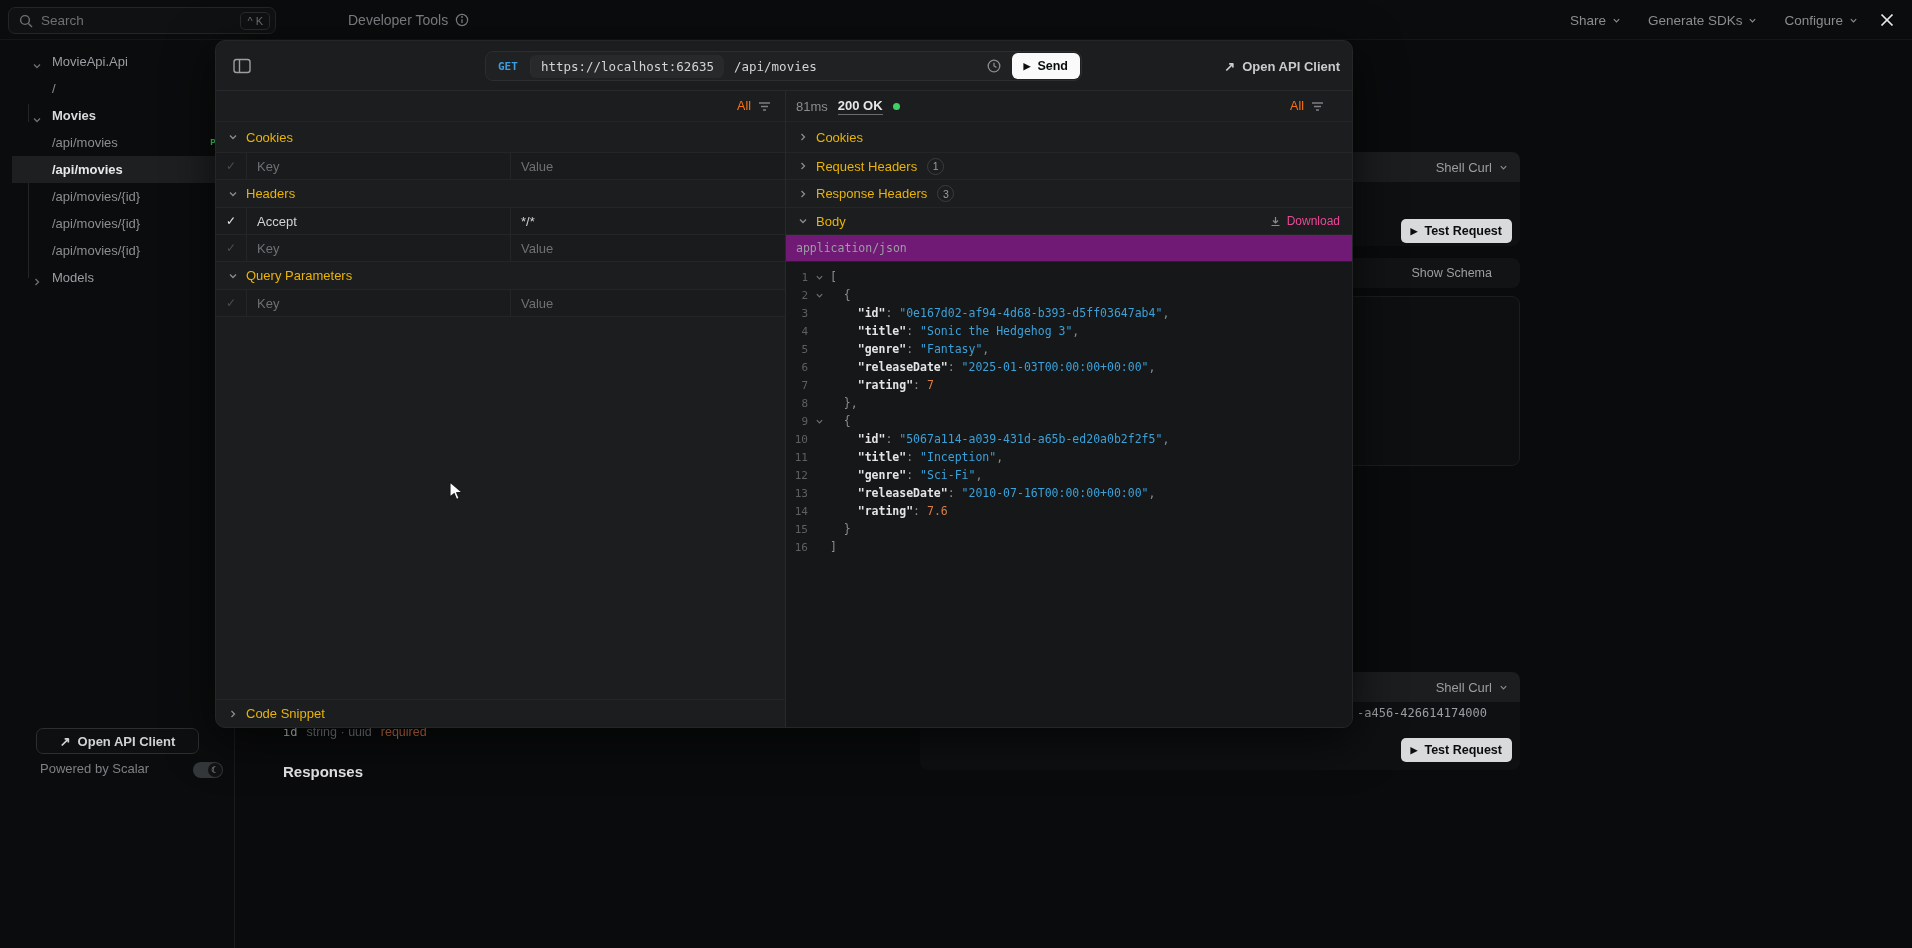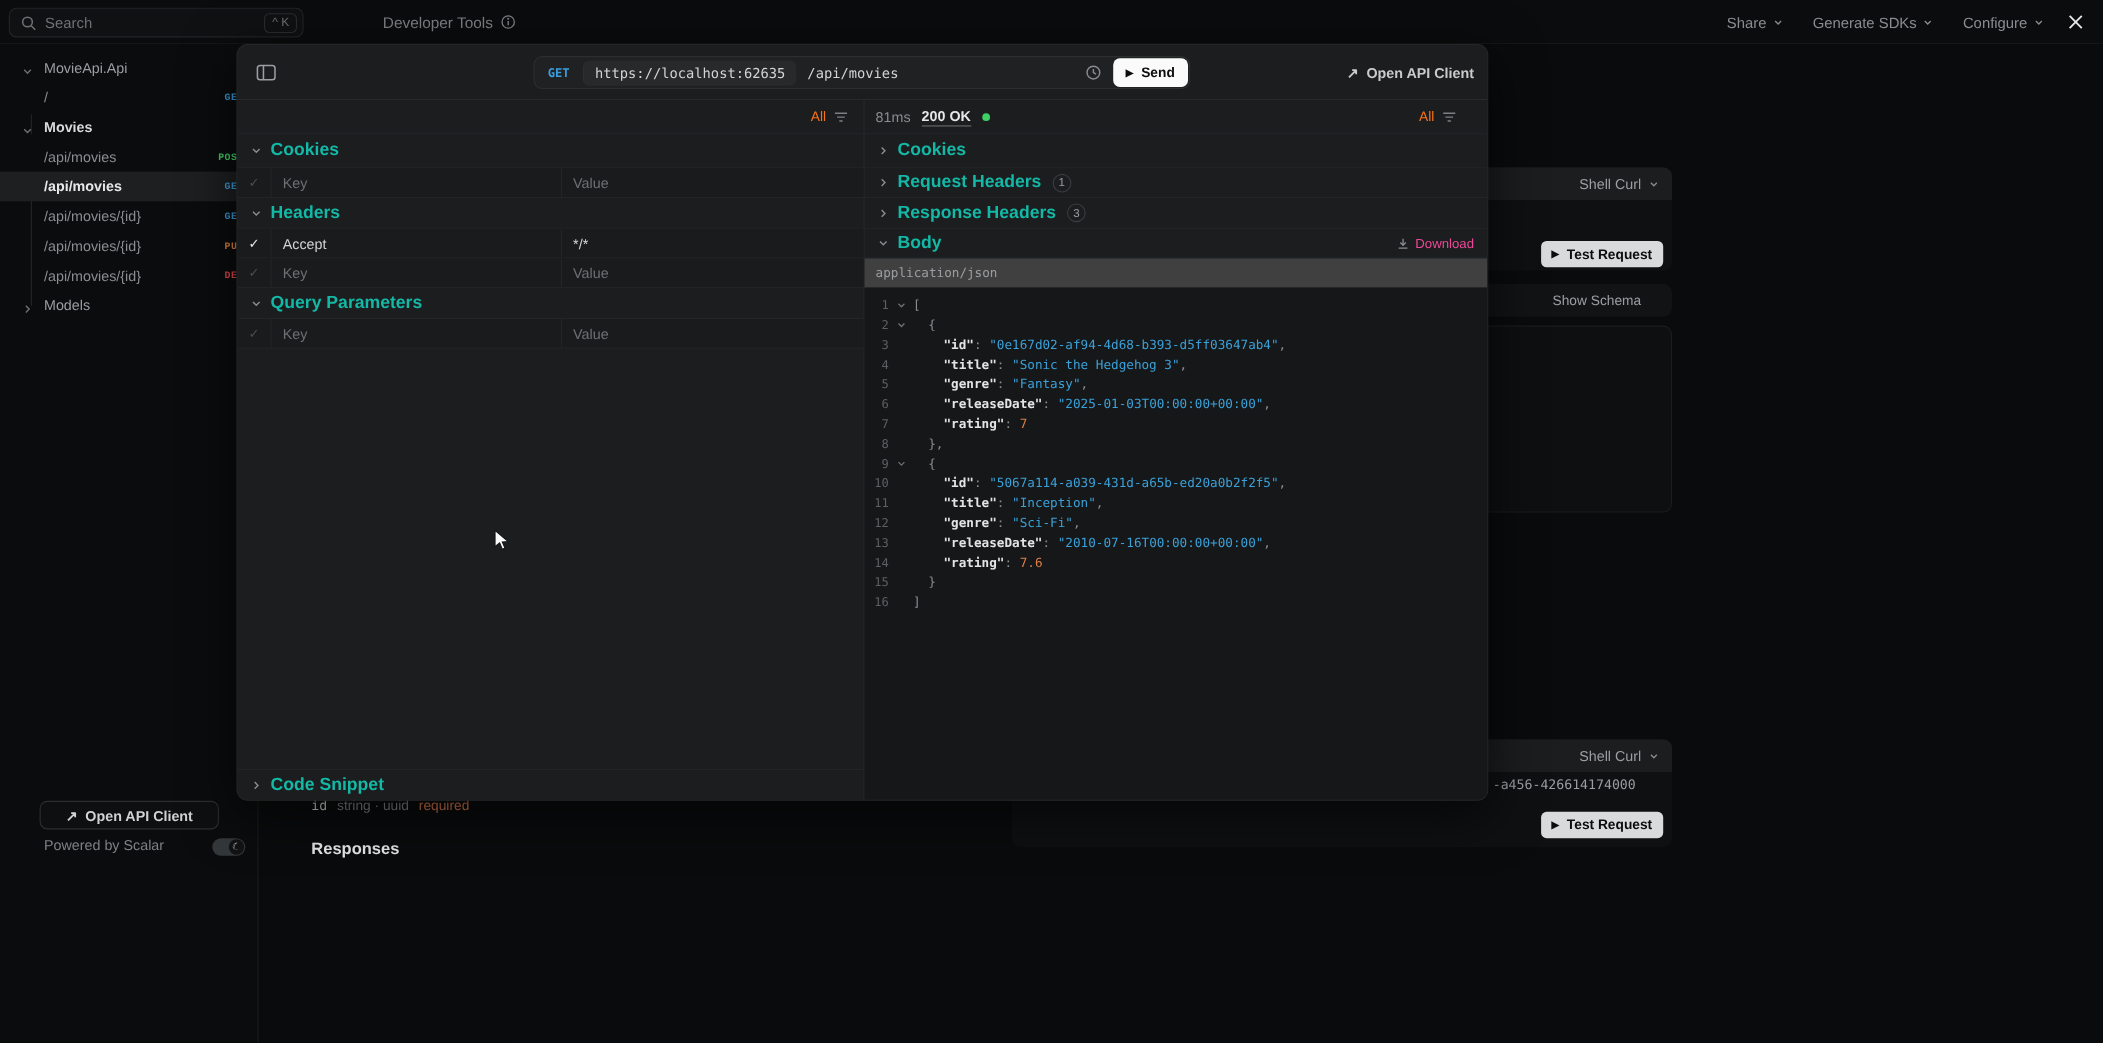--- a/index.html
+++ b/index.html
@@ -12,21 +12,21 @@
   .searchbox { position:absolute; left:8px; top:7px; width:268px; height:27px; background:#101112; border:1px solid #232527; border-radius:7px; display:flex; align-items:center; padding:0 5px 0 10px; cursor:text; }
   .searchbox .ph { color:#6e7174; font-size:13.5px; margin-left:8px; flex:1; }
   .kbd { border:1px solid #2a2c2e; border-radius:5px; color:#6e7174; font-size:11px; padding:2px 6px; white-space:nowrap; }
   .devtools { position:absolute; left:348px; top:0; height:40px; display:flex; align-items:center; gap:7px; color:#7d8084; font-size:14px; }
   .topmenus { position:absolute; right:54px; top:0; height:40px; display:flex; align-items:center; gap:27px; }
   .topmenu { display:flex; align-items:center; gap:6px; color:#8a8d90; font-size:13.5px; cursor:pointer; }
   .closex { position:absolute; right:16px; top:11px; width:18px; height:18px; cursor:pointer; }
 
   
   .sidebar { position:absolute; left:0; top:40px; width:235px; bottom:0; background:#0b0c0d; border-right:1px solid #1a1c1d; z-index:1; }
-  .tree { position:absolute; left:0; top:8px; width:235px; }
+  .tree { position:absolute; left:12px; top:8px; width:235px; }
   .titem { position:relative; height:27px; display:flex; align-items:center; cursor:pointer; }
   .titem .chev { position:absolute; left:20px; width:10px; height:10px; color:#6e7174; }
   .titem .lbl { position:absolute; left:40px; font-size:13px; color:#8b8e91; white-space:nowrap; }
   .titem.group .lbl { color:#9b9ea2; }
   .titem.emph .lbl { color:#d9dadb; font-weight:700; }
   .titem.sel { background:#1d1f21; }
   .titem.sel .lbl { color:#e8e8e9; font-weight:700; }
   .titem .badge { position:absolute; right:19px; font-family:Liberation Mono, monospace; font-size:9px; font-weight:bold; letter-spacing:.5px; }
   .guide { position:absolute; left:28px; width:1px; background:#232527; }
   .side-btn { position:absolute; left:36px; bottom:194px; width:163px; height:26px; border:1px solid #2c2e30; border-radius:7px; display:flex; align-items:center; justify-content:center; gap:7px; color:#d0d2d3; font-size:13px; font-weight:600; cursor:pointer; background:#0e0f10; }
@@ -66,39 +66,39 @@
   .cols { flex:1; display:flex; min-height:0; }
   .lcol { width:570px; border-right:1px solid #27292b; display:flex; flex-direction:column; }
   .rcol { flex:1; display:flex; flex-direction:column; min-width:0; }
 
   .row { border-bottom:1px solid #232527; display:flex; align-items:center; flex:none; }
   .toolrow { height:31px; justify-content:flex-end; padding-right:14px; }
   .filterbox { display:flex; align-items:center; gap:7px; color:#f97316; font-size:12.5px; cursor:pointer; }
   .sectrow { height:31px; gap:8px; padding-left:12px; cursor:pointer; }
   .sectrow.h27 { height:27px; } .sectrow.h28 { height:28px; }
   .sectrow .schev { width:10px; height:10px; color:#8a8d90; display:flex; }
-  .sectrow .stitle { color:#14b8a6; font-size:16px; font-weight:700; }
+  .sectrow .stitle { color:#eab308; font-size:13px; font-weight:400; }
   .cntbadge { width:17px; height:17px; border:1px solid #3a3d3f; border-radius:50%; color:#9b9ea2; font-size:10.5px; display:flex; align-items:center; justify-content:center; margin-left:2px; }
   .kvrow { height:27px; background:#191b1c; }
   .kvrow .ckc { width:30px; align-self:stretch; display:flex; align-items:center; justify-content:center; color:#4a4d50; font-size:12px; cursor:pointer; }
   .kvrow .ckc.on { color:#e7e7e8; }
   .kvrow .kc { width:265px; align-self:stretch; border-left:1px solid #232527; border-right:1px solid #232527; display:flex; align-items:center; padding:0 10px; }
   .kvrow .vc { flex:1; align-self:stretch; display:flex; align-items:center; padding:0 10px; }
   .kvrow input { background:transparent; border:none; outline:none; width:100%; color:#d2d4d5; font-size:13px; font-family:"Liberation Sans", sans-serif; }
   .kvrow input::placeholder { color:#6e7174; }
   .kvrow .val { color:#d2d4d5; font-size:13px; }
   .lspacer { flex:1; }
   .snippetrow { height:28px; border-top:1px solid #232527; border-bottom:none; gap:8px; padding-left:12px; cursor:pointer; }
 
   .statgrp { display:flex; align-items:center; gap:10px; padding-left:10px; }
   .rtime { color:#8a8d90; font-size:13px; }
   .rstatus { color:#e7e7e8; font-size:13px; font-weight:700; border-bottom:1px solid #6a6d70; padding-bottom:1px; cursor:pointer; }
   .dot { width:7px; height:7px; border-radius:50%; background:#3fd065; }
   .dlbtn { display:flex; align-items:center; gap:6px; color:#ec4899; font-size:12px; margin-left:auto; margin-right:12px; cursor:pointer; }
-  .ctyperow { height:27px; background:#404040; padding-left:10px; font-family:"DejaVu Sans Mono", monospace; font-size:11.5px; color:#9b9ea2; }
+  .ctyperow { height:27px; background:#701a75; padding-left:10px; font-family:"DejaVu Sans Mono", monospace; font-size:11.5px; color:#9b9ea2; }
   .codearea { flex:1; background:#151718; padding-top:6px; overflow:hidden; }
   .cline { display:flex; align-items:center; height:18px; }
   .cline .ln { width:22px; text-align:right; color:#5d6063; font-family:"DejaVu Sans Mono", monospace; font-size:11px; flex:none; }
   .cline .fold { width:22px; color:#6e7174; display:flex; justify-content:center; flex:none; cursor:pointer; }
   .cline pre { font-family:"DejaVu Sans Mono", monospace; font-size:11.5px; white-space:pre; }
   .tk-p { color:#8a8d90; } .tk-k { color:#e4e4e5; font-weight:bold; } .tk-s { color:#3ba1d9; } .tk-n { color:#dd7d46; }
 
   .cursor { position:absolute; left:449px; top:481px; z-index:9; pointer-events:none; }
   svg.ico { display:block; }
 </style>

